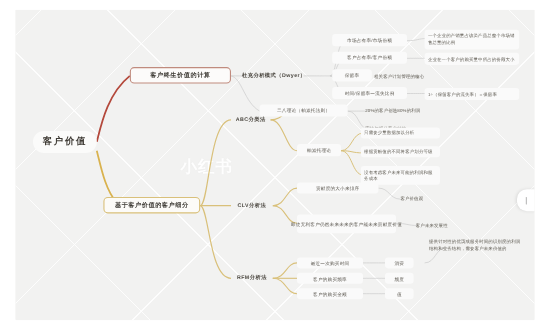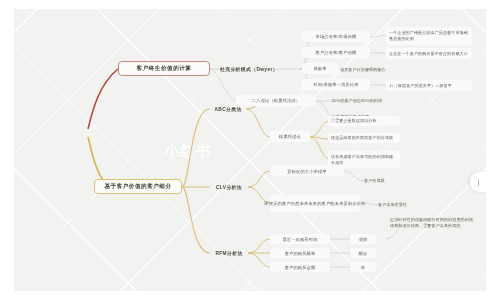--- a/index.html
+++ b/index.html
@@ -144,20 +144,21 @@
 
       <path d="M234,244 C246,244 246,230 256,230" stroke="#d9c07a" stroke-width="1" fill="none"></path>
       <path d="M234,244 C246,244 246,244 256,244" stroke="#d9c07a" stroke-width="1" fill="none"></path>
       <path d="M234,244 C246,244 246,258 256,258" stroke="#d9c07a" stroke-width="1" fill="none"></path>
       <path d="M316,230 C326,230 326,230 336,230" stroke="#cfcfcf" stroke-width="0.7" fill="none"></path>
       <path d="M316,244 C326,244 326,244 336,244" stroke="#cfcfcf" stroke-width="0.7" fill="none"></path>
       <path d="M316,258 C326,258 326,258 336,258" stroke="#cfcfcf" stroke-width="0.7" fill="none"></path>
       <path d="M372,230 C382,230 382,216 392,216" stroke="#cfcfcf" stroke-width="0.7" fill="none"></path>
     </svg>
 
+    <div class="node n-root" style="left:16px;top:110px;width:58px;height:20px;">客户价值</div>
 
     <div class="node n-l1 red" style="left:104px;top:52px;width:92px;height:15px;">客户终生价值的计算</div>
 
     <div class="node n-l1 gold" style="left:80px;top:170px;width:88px;height:15px;">基于客户价值的客户细分</div>
 
     <div class="node n-l2" style="left:206px;top:54px;width:58px;height:11px;">杜克分析模式（Dwyer）</div>
 
     <div class="node n-l3" style="left:288px;top:22px;width:68px;height:11px;">市场占有率/市场份额</div>
     <div class="node n-l3" style="left:288px;top:38px;width:68px;height:11px;">客户占有率/客户份额</div>
     <div class="node n-l3" style="left:288px;top:54px;width:36px;height:11px;">保留率</div>

